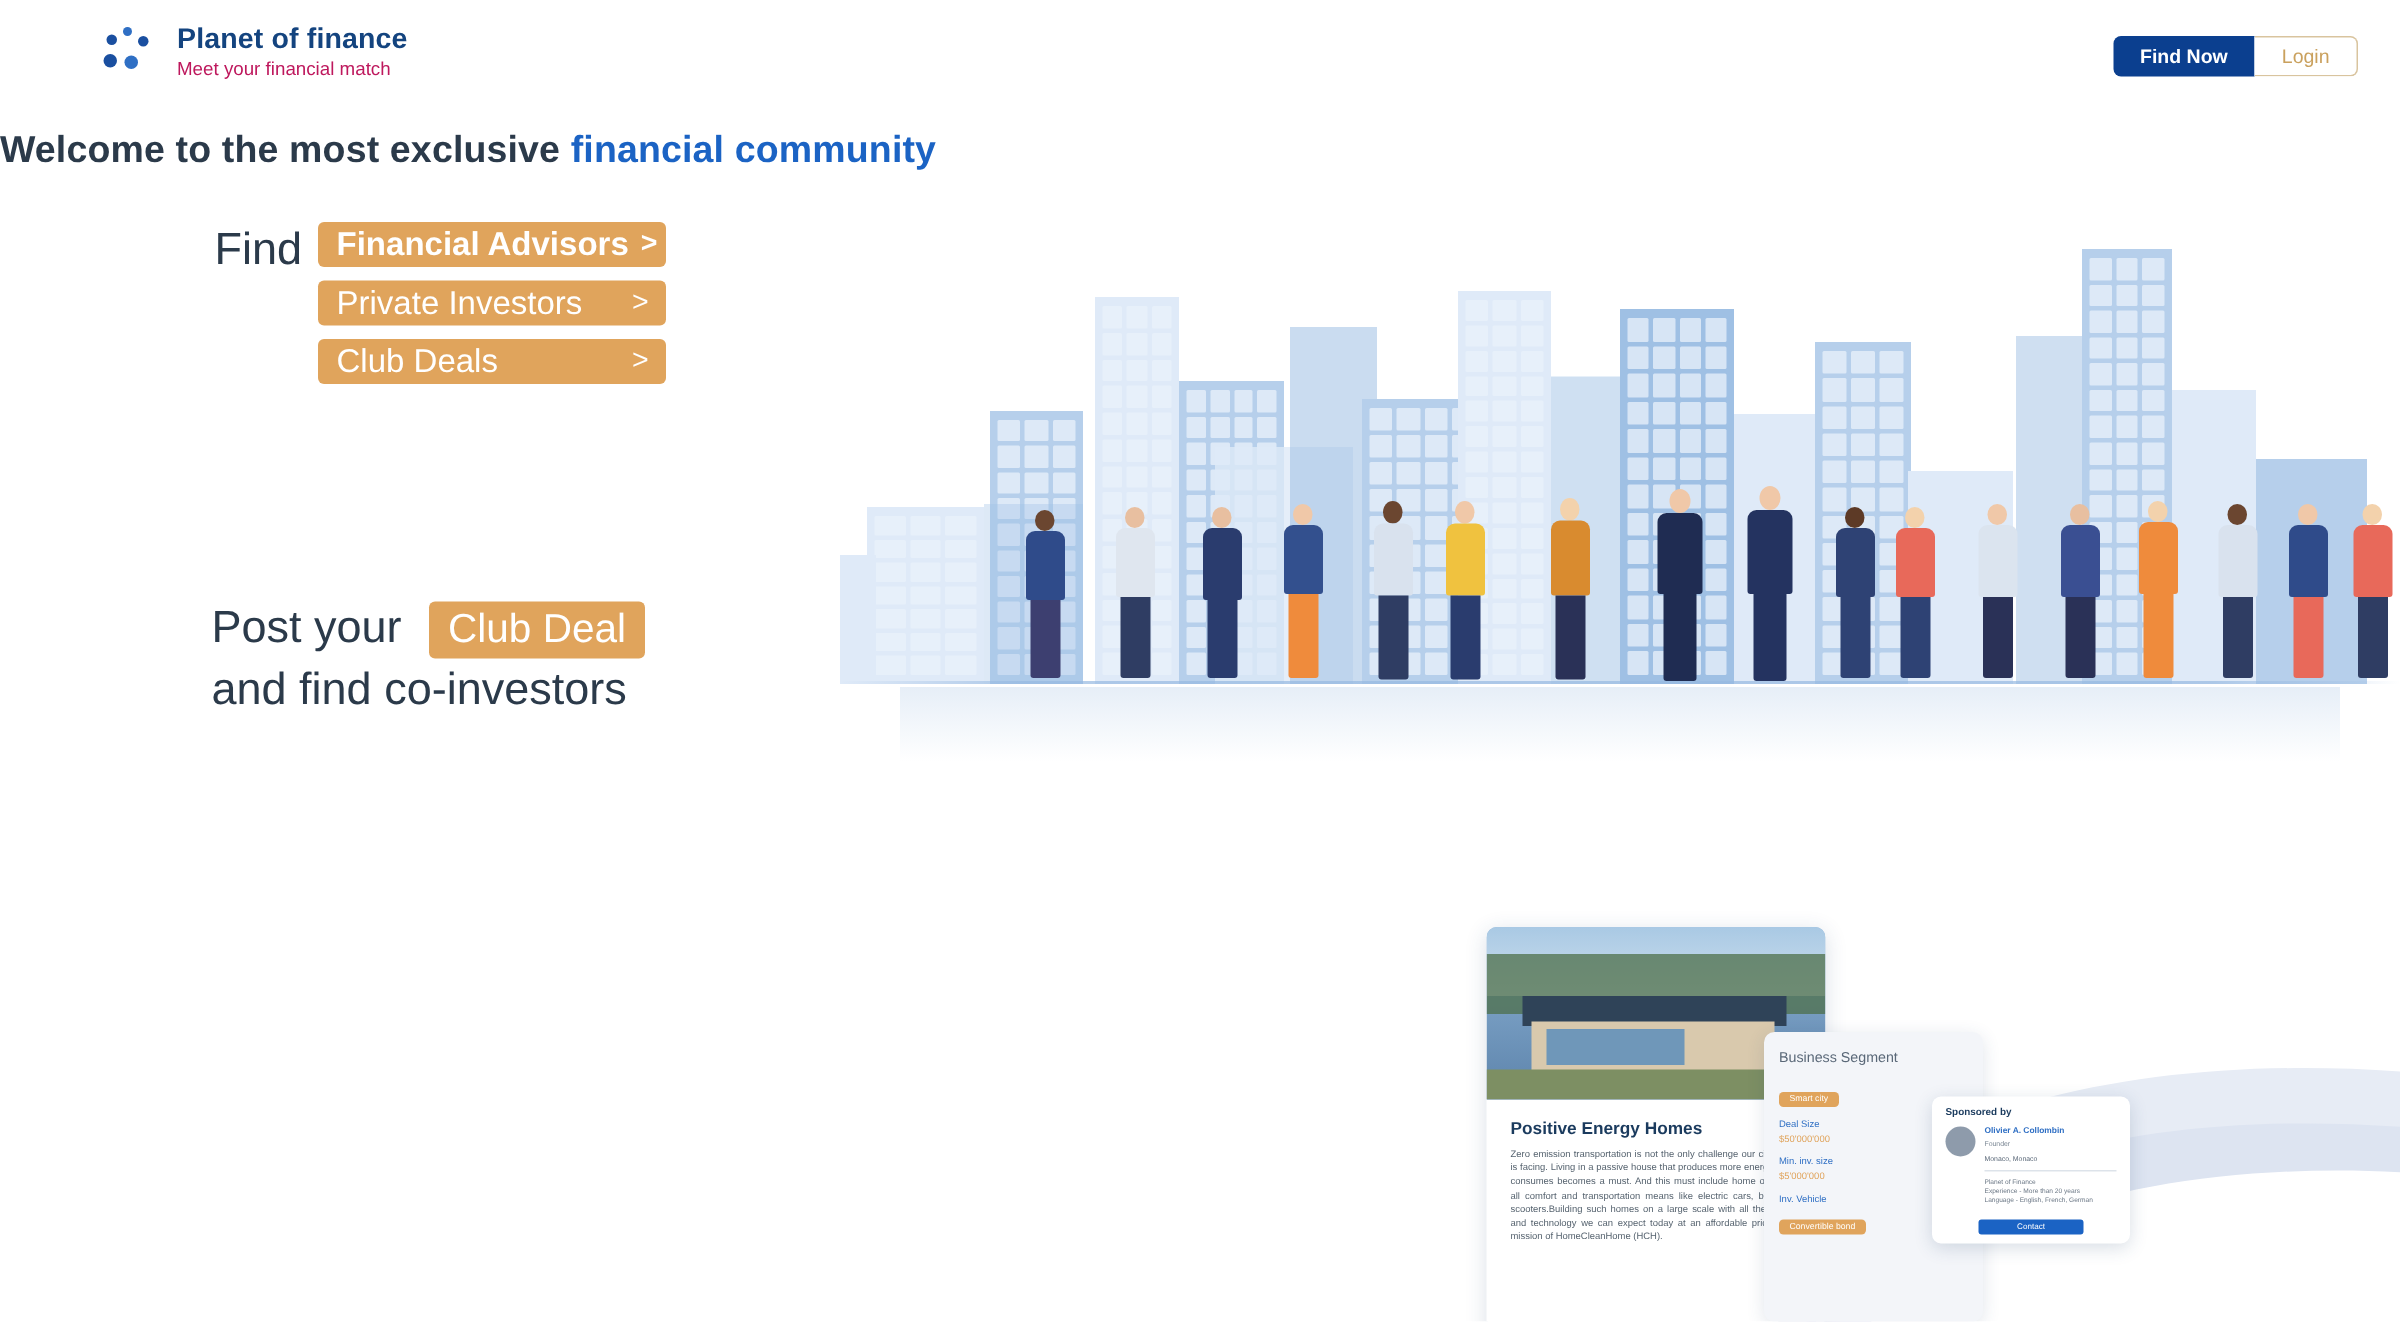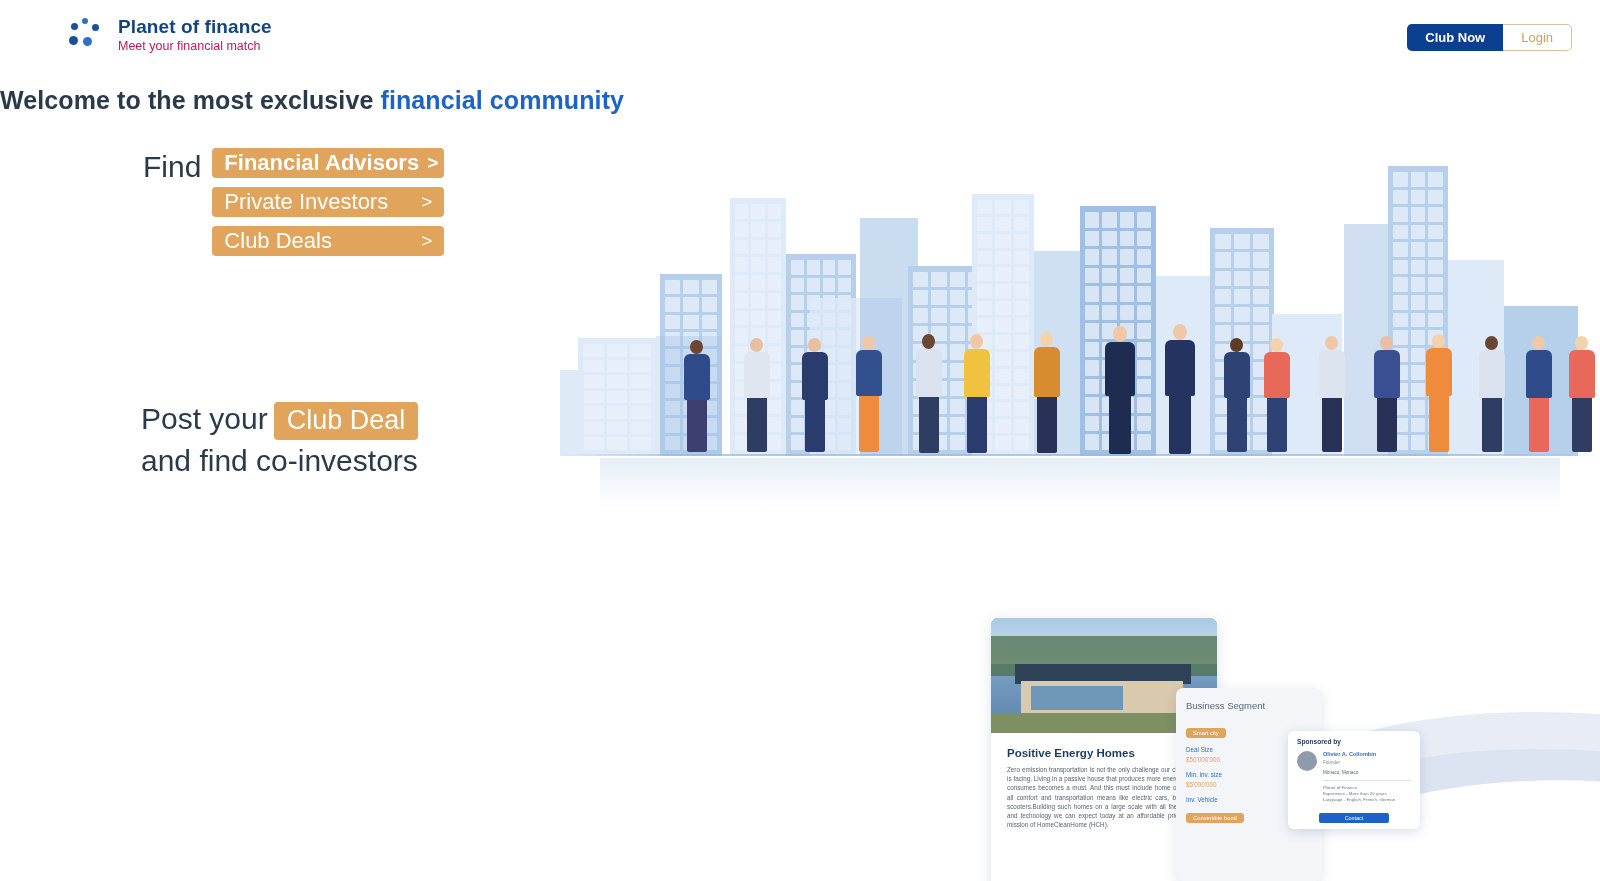--- a/index.html
+++ b/index.html
@@ -156,21 +156,21 @@
   }
   .post-block .tag {
     display: inline-block;
     background: #e0a45c;
     color: #ffffff;
     border-radius: 4px;
     padding: 1px 13px 3px 13px;
     font-size: 27px;
     line-height: 34px;
     vertical-align: middle;
-    margin-left: 6px;
+    margin-left: 18px;
   }
 
   
   .hero {
     position: absolute;
     left: 560px;
     top: 128px;
     width: 1040px;
     height: 420px;
   }
@@ -330,21 +330,21 @@
           <i class="d3"></i>
           <i class="d4"></i>
           <i class="d5"></i>
       </div>
       <div class="brand-text">
         <div class="brand-title">Planet of finance</div>
         <div class="brand-sub">Meet your financial match</div>
       </div>
     </div>
     <div class="header-actions">
-      <button class="btn-join">Club Now</button>
+      <button class="btn-join">Find Now</button>
       <button class="btn-login">Login</button>
     </div>
   </div>
 
   <div class="headline">
     <span>Welcome to the most exclusive </span><span class="accent">financial community</span>
   </div>
 
   <div class="find-block">
     <div class="find-label">Find</div>

